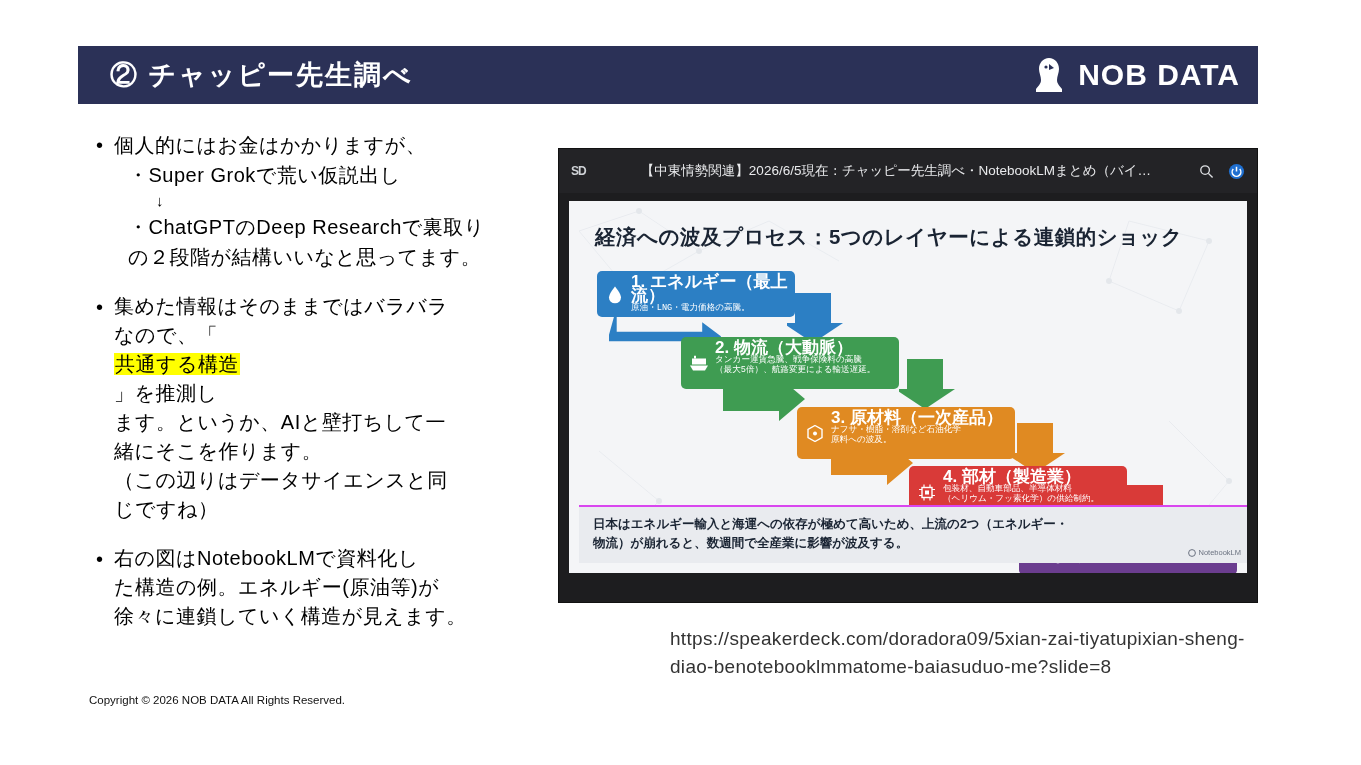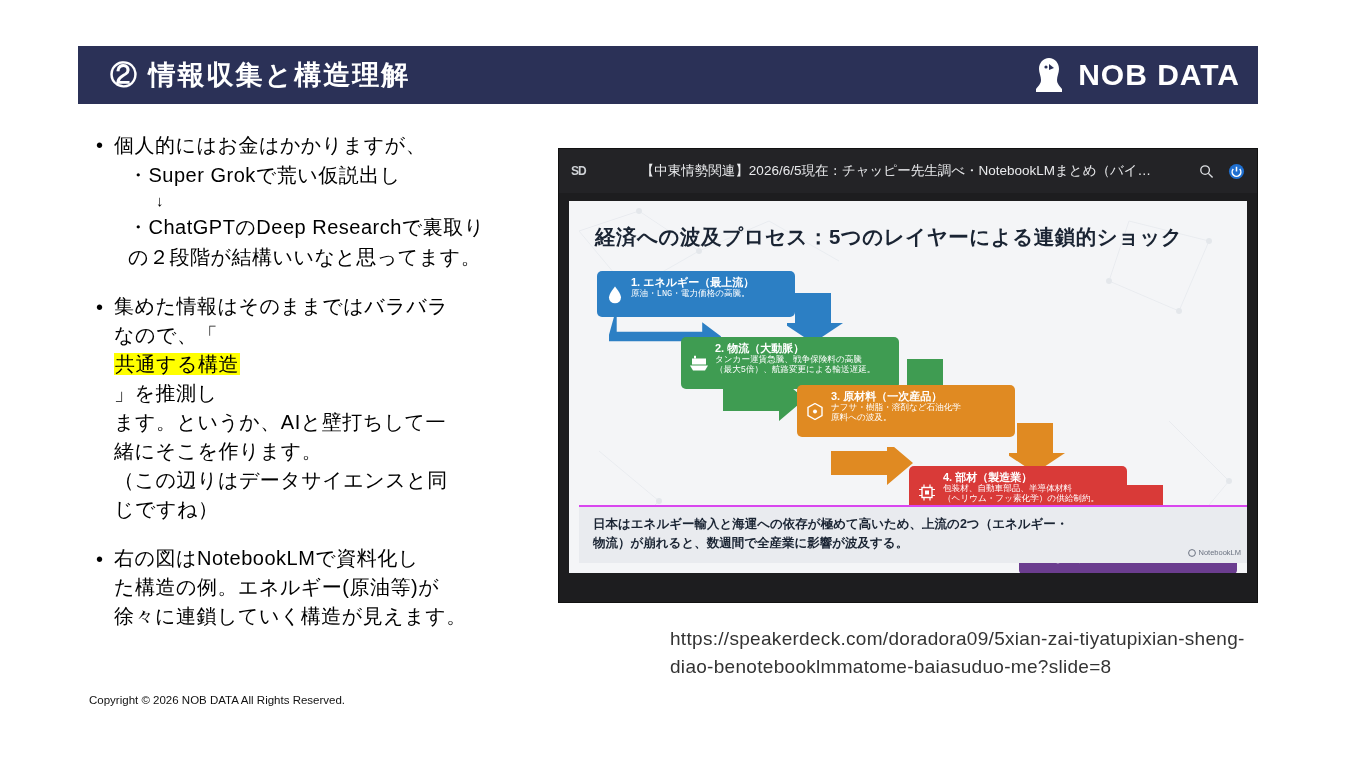--- a/index.html
+++ b/index.html
@@ -146,33 +146,33 @@
     letter-spacing: 0.5px;
     white-space: nowrap;
   }
   .layer {
     position: absolute;
     border-radius: 5px;
     color: #fff;
     box-sizing: border-box;
     padding: 4px 6px 5px 34px;
   }
-  .layer .l-title { font-size: 11px; font-weight: bold; line-height: 14px; }
+  .layer .l-title { font-size: 17px; font-weight: bold; line-height: 14px; }
   .layer .l-desc { font-size: 8.6px; line-height: 10.4px; color: #fff; font-weight: normal; font-family: Liberation Mono, monospace; }
   .layer .l-ico {
     position: absolute;
     left: 7px; top: 50%;
     transform: translateY(-50%);
     width: 21px; height: 21px;
     display: flex; align-items: center; justify-content: center;
     font-size: 15px;
   }
   .l1 { left: 28px;  top: 70px;  width: 198px; height: 46px; background: #2c7fc4; }
   .l2 { left: 112px; top: 136px; width: 218px; height: 52px; background: #3f9c52; }
-  .l3 { left: 228px; top: 184px; width: 218px; height: 52px; background: #e08a22; }
+  .l3 { left: 228px; top: 206px; width: 218px; height: 52px; background: #e08a22; }
   .l4 { left: 340px; top: 265px; width: 218px; height: 52px; background: #d93a38; }
   .l5 { left: 450px; top: 326px; width: 218px; height: 48px; background: #6b3d8f; }
   .arrow { position: absolute; }
   .slide-footer {
     position: absolute;
     left: 10px; bottom: 10px;
     width: 678px;
     height: 58px;
     background: #e9ebef;
     border-top: 2px solid #d946ef;
@@ -209,21 +209,21 @@
     left: 89px;
     top: 694px;
     font-size: 11.5px;
     color: #111;
   }
 </style>
 </head>
 <body>
 
 <div class="header">
-  <div class="header-title">② 情報収集と構造理解</div>
+  <div class="header-title">② チャッピー先生調べ</div>
   <div class="logo-group">
     <svg class="logo-mark" viewBox="0 0 34 38">
       <path d="M17 2 C11 2 7 7 7 13 C7 17 9 20 9 24 C9 28 6 30 4 33 L30 33 C28 30 25 28 25 24 C25 20 27 17 27 13 C27 7 23 2 17 2 Z" fill="#ffffff"></path>
       <path d="M17 8 L22 12 L17 14 Z" fill="#2b3157"></path>
       <circle cx="14" cy="11" r="1.6" fill="#2b3157"></circle>
       <rect x="4" y="33" width="26" height="3" fill="#ffffff"></rect>
     </svg>
     <span class="logo-text">NOB DATA</span>
   </div>
 </div>

